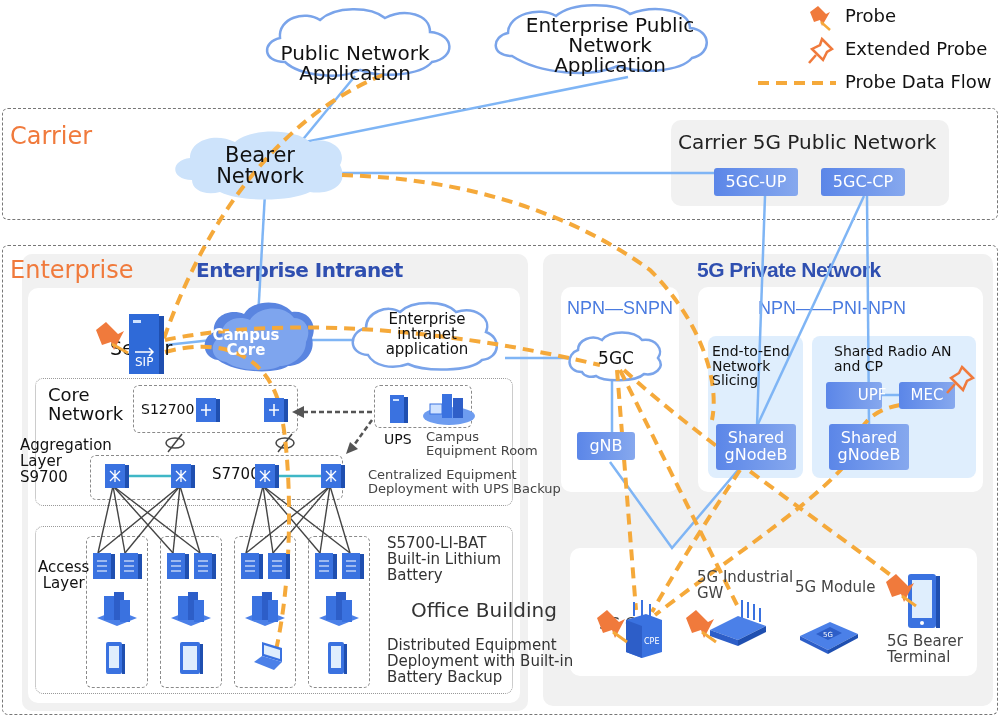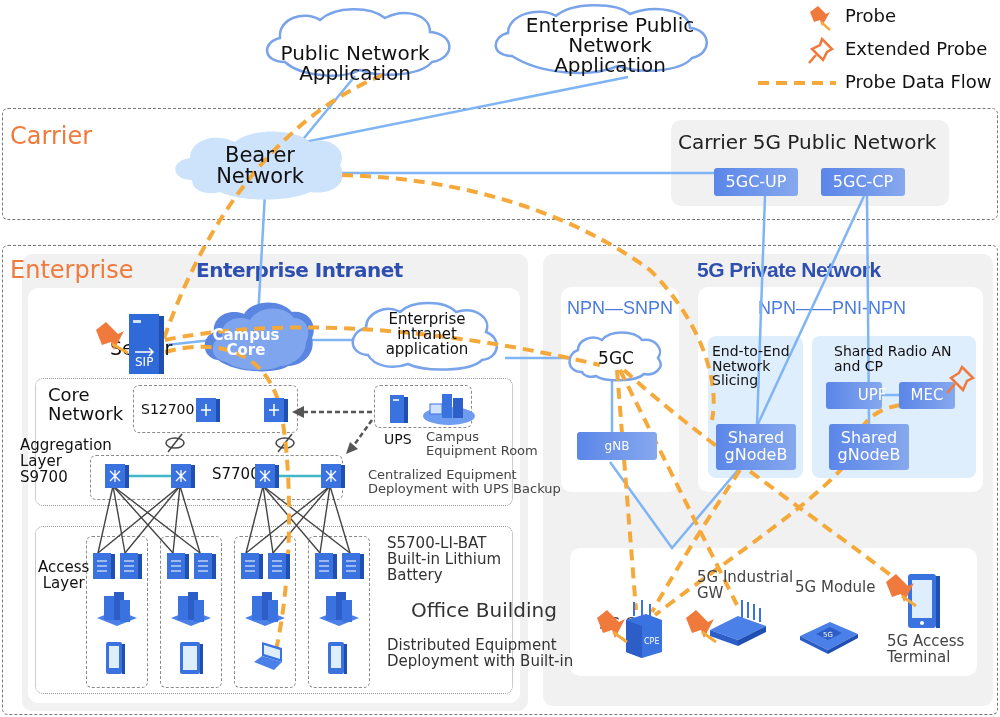--- a/index.html
+++ b/index.html
@@ -258,20 +258,21 @@
 </div>
 <div class="glbl" style="left:387px;top:536px;font-size:15px;color:#333;">
   <div>S5700-LI-BAT</div>
   <div>Built-in Lithium</div>
   <div>Battery</div>
 </div>
 <div class="glbl" style="left:375px;top:600px;font-size:20px;color:#333;margin-left:36px;">Office Building</div>
 <div class="glbl" style="left:387px;top:638px;font-size:15px;color:#333;">
   <div>Distributed Equipment</div>
   <div>Deployment with Built-in</div>
+  <div>Battery Backup</div>
 </div>
 
 <div id="access-columns">
     <div class="abs" style="left: 92px; top: 551px;"><svg width="24" height="30" viewBox="0 0 24 30">
         <rect x="1" y="2" width="18" height="26" fill="#3a72e0"></rect>
         <rect x="19" y="3" width="4" height="25" fill="#1f4fb0"></rect>
         <path d="M5,10 H15 M5,15 H15 M5,20 H15" stroke="#fff" stroke-width="1.2"></path>
       </svg></div>
     <div class="abs" style="left: 119px; top: 551px;"><svg width="24" height="30" viewBox="0 0 24 30">
         <rect x="1" y="2" width="18" height="26" fill="#3a72e0"></rect>
@@ -347,21 +348,21 @@
         <rect x="18" y="4" width="10" height="28" fill="#2d5ec8"></rect>
         <rect x="24" y="12" width="10" height="22" fill="#3a72e0"></rect>
       </svg></div>
     <div class="abs" style="left: 326px; top: 640px;"><svg width="22" height="36" viewBox="0 0 22 36">
         <rect x="2" y="2" width="16" height="32" rx="2" fill="#3a72e0"></rect>
         <rect x="18" y="4" width="3" height="30" fill="#1f4fb0"></rect>
         <rect x="5" y="6" width="10" height="22" fill="#dfeefd"></rect>
       </svg></div>
   </div>
 
-<div class="node" style="left:577px;top:432px;width:80px;height:28px;font-size:12px;">gNB</div>
+<div class="node" style="left:577px;top:432px;width:58px;height:28px;font-size:16px;">gNB</div>
 <div class="lbl" style="left:712px;top:344px;font-size:14px;">
   <div>End-to-End</div>
   <div>Network</div>
   <div>Slicing</div>
 </div>
 <div class="lbl" style="left:834px;top:344px;font-size:14px;">
   <div>Shared Radio AN</div>
   <div>and CP</div>
 </div>
 <div class="node" style="left:716px;top:424px;width:80px;height:46px;font-size:16px;">
@@ -379,21 +380,21 @@
     <line x1="11" y1="20" x2="3" y2="29" stroke="#f07a3c" stroke-width="2.5"></line>
 </svg>
 
 <div class="glbl" style="left:599px;top:577px;font-size:15px;margin-top:40px;">5G CPE</div>
 <div class="glbl" style="left:697px;top:570px;font-size:15px;">
   <div>5G Industrial</div>
   <div>GW</div>
 </div>
 <div class="glbl" style="left:795px;top:580px;font-size:15px;">5G Module</div>
 <div class="glbl" style="left:887px;top:634px;font-size:15px;">
-  <div>5G Access</div>
+  <div>5G Bearer</div>
   <div>Terminal</div>
 </div>
 
 <svg class="abs" style="left:622px;top:600px;" width="44" height="60" viewBox="0 0 44 60">
   <line x1="12" y1="16" x2="12" y2="2" stroke="#3a72e0" stroke-width="2"></line>
     <line x1="20" y1="16" x2="20" y2="0" stroke="#3a72e0" stroke-width="2"></line>
     <line x1="28" y1="16" x2="28" y2="4" stroke="#3a72e0" stroke-width="2"></line>
   <path d="M4,20 L24,14 L40,20 L40,52 L20,58 L4,52 Z" fill="#3a72e0"></path>
     <path d="M4,20 L20,26 L20,58 L4,52 Z" fill="#2d5ec8"></path>
   <text x="22" y="44" fill="#fff" font-size="8" font-family="DejaVu Sans, sans-serif">CPE</text>

